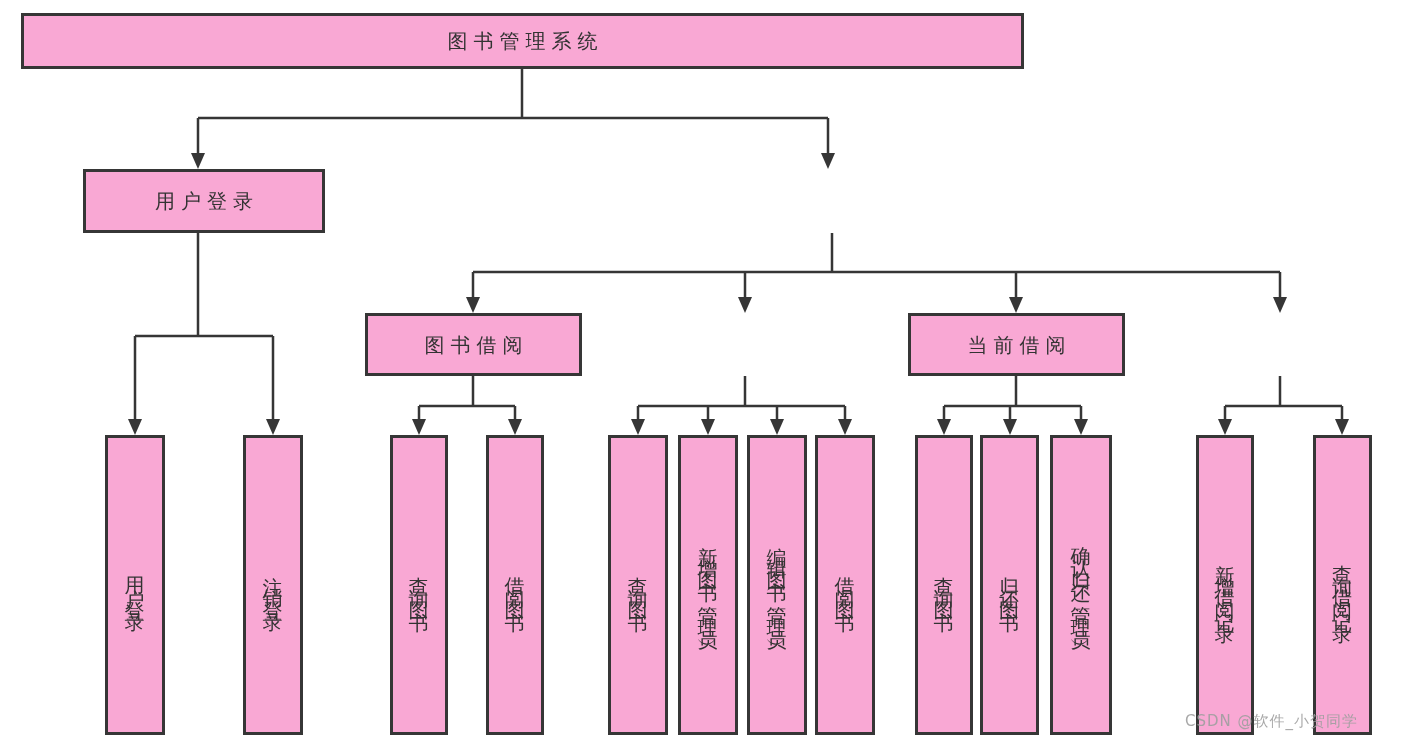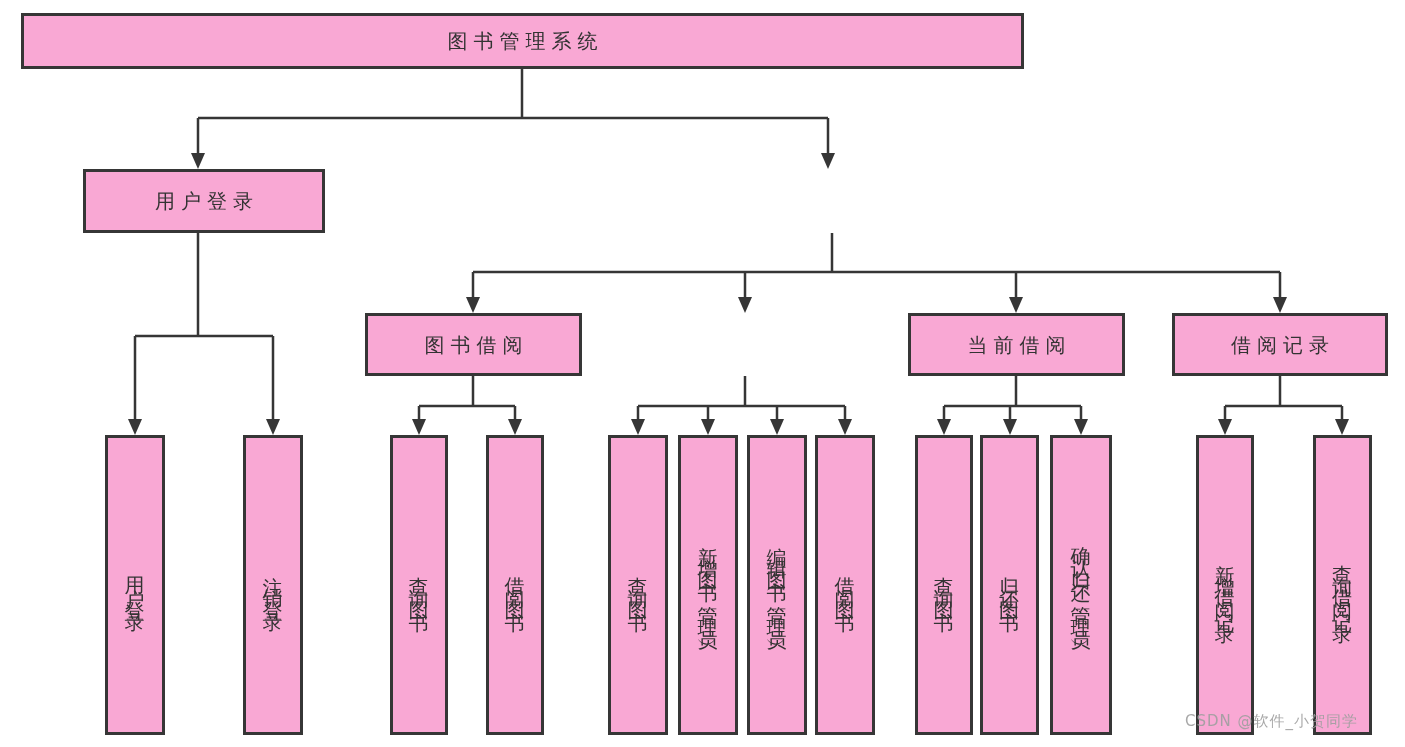--- a/index.html
+++ b/index.html
@@ -157,23 +157,20 @@
   <div class="node" id="n-user-login">
     <span class="lbl">用户登录</span>
   </div>
 
   <div class="node" id="n-recommend">
     <span class="lbl">图书借阅</span>
   </div>
   <div class="node" id="n-current">
     <span class="lbl">当前借阅</span>
   </div>
-  <div class="node" id="n-records">
-    <span class="lbl">借阅记录</span>
-  </div>
 
   <div class="node leaf" id="l-a1">
     <span class="lbl">用户登录</span>
   </div>
   <div class="node leaf" id="l-a2">
     <span class="lbl">注销登录</span>
   </div>
 
   <div class="node leaf" id="l-b1">
     <span class="lbl">查询图书</span>

